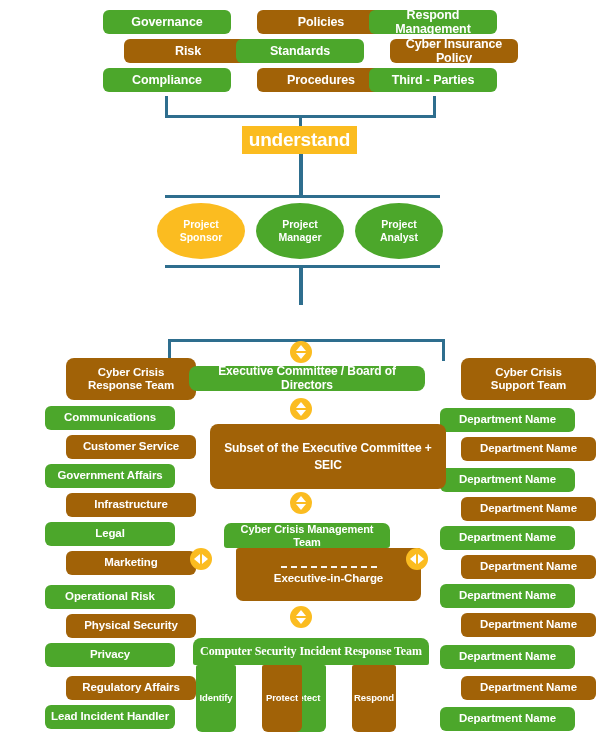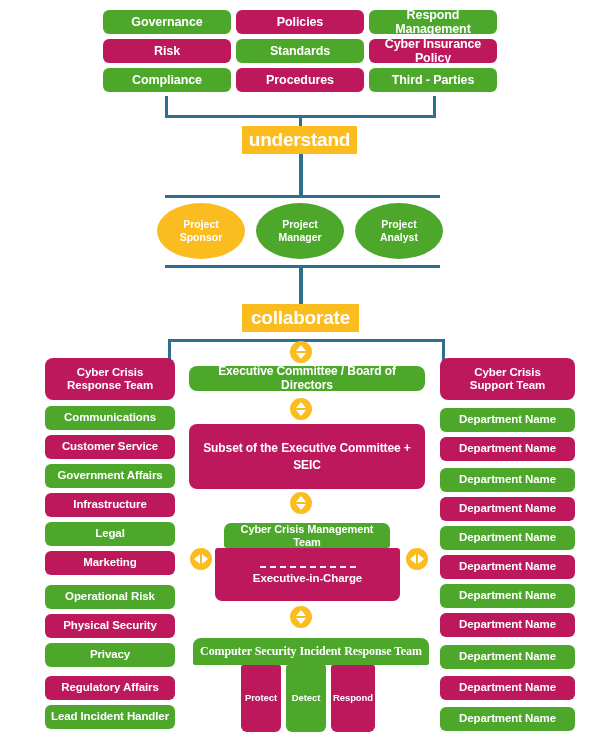--- a/index.html
+++ b/index.html
@@ -29,21 +29,21 @@
     display: flex;
     align-items: center;
     justify-content: center;
     text-align: center;
     line-height: 1.15;
     font-weight: bold;
     letter-spacing: -0.1px;
     padding: 0 4px;
   }
   .dark  { background: #4CA72B; }
-  .light { background: #be185d; }
+  .light { background: #a16207; margin-left: 21px; }
 
   
   .topbox {
     height: 24px;
     font-size: 12.5px;
     border-radius: 6px;
   }
 
   
   .stage {
@@ -191,21 +191,20 @@
     <span>Project</span>
     <span>Manager</span>
   </div>
   <div class="role green" style="left:355px; top:203px; width:88px; height:56px;">
     <span>Project</span>
     <span>Analyst</span>
   </div>
 
   <div class="line vline" style="left:299px; top:266px; width:4px; height:39px;"></div>
 
-  <div class="stage" style="left:242px; top:304px; width:117px; height:28px;">collaborate</div>
 
   <div class="line hline" style="left:168px; top:339px; width:277px;"></div>
   <div class="line vline" style="left:168px; top:339px; height:22px;"></div>
   <div class="line vline" style="left:442px; top:339px; height:22px;"></div>
 
   <div>
     <div class="pill col-head light" style="left:45px; top:358px; width:130px;">
       <div>
         <div>Cyber Crisis</div>
         <div>Response Team</div>
@@ -292,17 +291,18 @@
 
   <div class="arrow-badge" style="left:290px; top:606px;">
     <svg width="14" height="16" viewBox="0 0 14 16" aria-hidden="true">
       <polygon points="7,1 12,7 2,7" fill="#ffffff"></polygon>
       <polygon points="7,15 12,9 2,9" fill="#ffffff"></polygon>
     </svg>
   </div>
 
   <div class="pill csirt-head dark" style="left:193px; top:638px; width:236px;">Computer Security Incident Response Team</div>
 
+  <div class="pill csirt-bar dark" style="left:196px; top:665px; width:40px; height:67px;">Identify</div>
   <div class="pill csirt-bar dark" style="left:286px; top:665px; width:40px; height:67px;">Detect</div>
   <div class="pill csirt-bar light" style="left:241px; top:665px; width:40px; height:67px;">Protect</div>
   <div class="pill csirt-bar light" style="left:331px; top:665px; width:44px; height:67px;">Respond</div>
 
 </div>
 
 </body></html>

